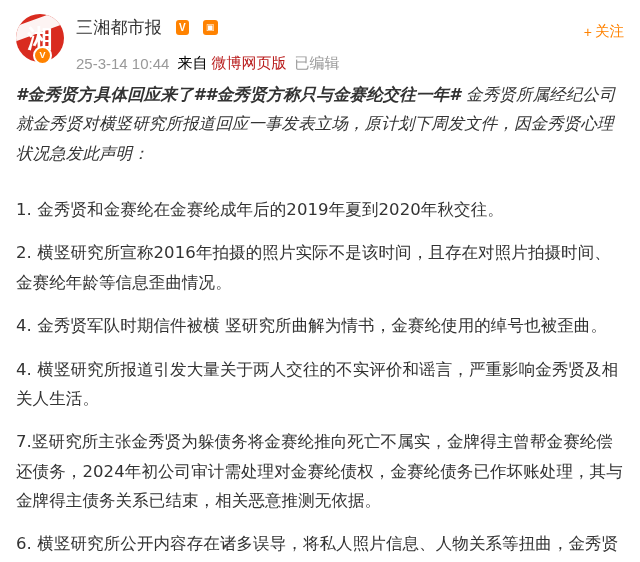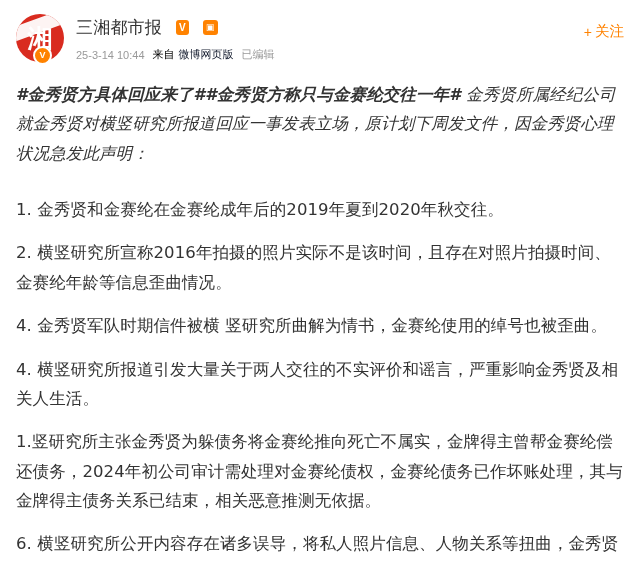--- a/index.html
+++ b/index.html
@@ -120,35 +120,35 @@
     width: 15px;
     height: 15px;
     border-radius: 3px;
     background: #ff8200;
     color: #ffffff;
     font-size: 9px;
     line-height: 15px;
   }
 
   .sub-row {
-    margin-top: 8px;
-    font-size: 11px;
+    margin-top: 15px;
+    font-size: 15px;
     color: #999999;
     display: flex;
     align-items: center;
     flex-wrap: nowrap;
     white-space: nowrap;
     text-align: center;
   }
   .sub-row .sep {
     width: 8px;
     display: inline-block;
   }
   .sub-row .source-link {
-    color: #0f172a;
+    color: #b91c1c;
   }
   .sub-row .source-prefix {
     color: #000000;
   }
 
   .follow-btn {
     position: absolute;
     right: 0;
     top: 8px;
     color: #ff8200;
@@ -229,21 +229,21 @@
   <div class="content">
 
     <p class="tight">
       <span class="topic bold-seg">#金秀贤方具体回应来了#</span><span class="topic bold-seg">#金秀贤方称只与金赛纶交往一年#</span><span> 金秀贤所属经纪公司就金秀贤对横竖研究所报道回应一事发表立场，原计划下周发文件，因金秀贤心理状况急发此声明：</span>
     </p>
 
     <p>1. 金秀贤和金赛纶在金赛纶成年后的2019年夏到2020年秋交往。</p>
     <p>2. 横竖研究所宣称2016年拍摄的照片实际不是该时间，且存在对照片拍摄时间、金赛纶年龄等信息歪曲情况。</p>
     <p>4. 金秀贤军队时期信件被横 竖研究所曲解为情书，金赛纶使用的绰号也被歪曲。</p>
     <p>4. 横竖研究所报道引发大量关于两人交往的不实评价和谣言，严重影响金秀贤及相关人生活。</p>
-    <p>1.竖研究所主张金秀贤为躲债务将金赛纶推向死亡不属实，金牌得主曾帮金赛纶偿还债务，2024年初公司审计需处理对金赛纶债权，金赛纶债务已作坏账处理，其与金牌得主债务关系已结束，相关恶意推测无依据。</p>
+    <p>7.竖研究所主张金秀贤为躲债务将金赛纶推向死亡不属实，金牌得主曾帮金赛纶偿还债务，2024年初公司审计需处理对金赛纶债权，金赛纶债务已作坏账处理，其与金牌得主债务关系已结束，相关恶意推测无依据。</p>
 
     <p>
       <span>6. 横竖研究所公开内容存在诸多误导，将私人照片信息、人物关系等扭曲，金秀贤被卷入，虚假信息传播造成伤害，公众应思考未经同意公开他人隐私的合理性。</span>
       <span class="topic">#金秀贤承认与金赛纶恋情#</span>
     </p>
 
   </div>
 </div>
 
 </body></html>

